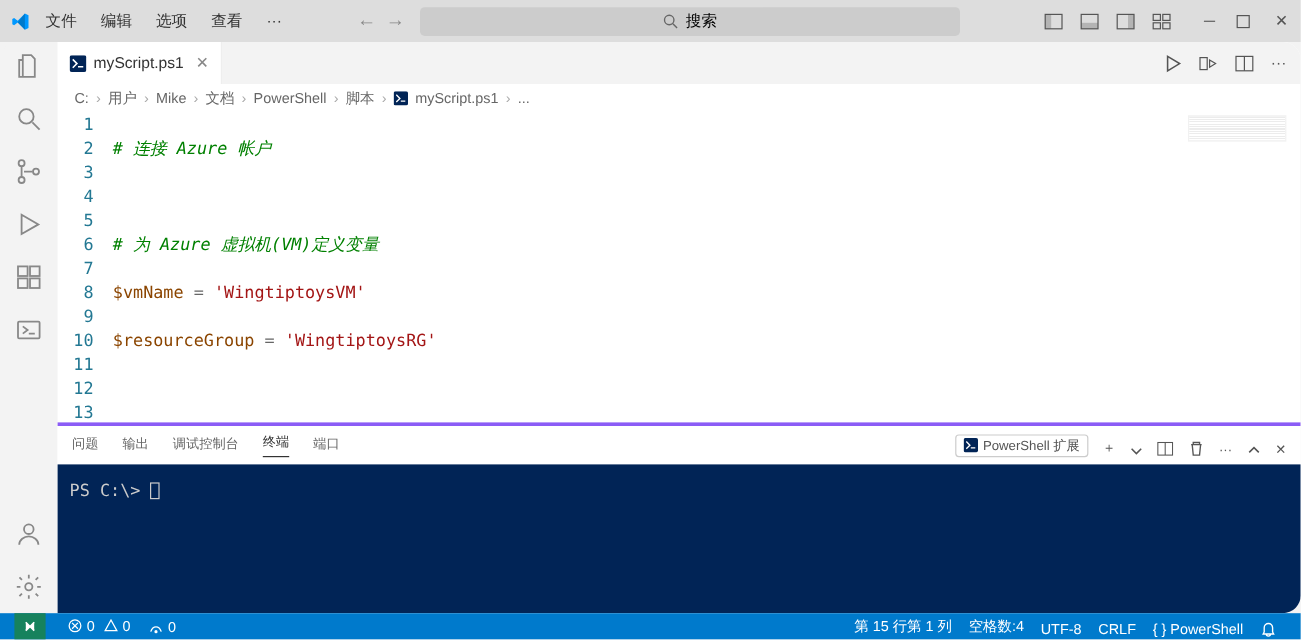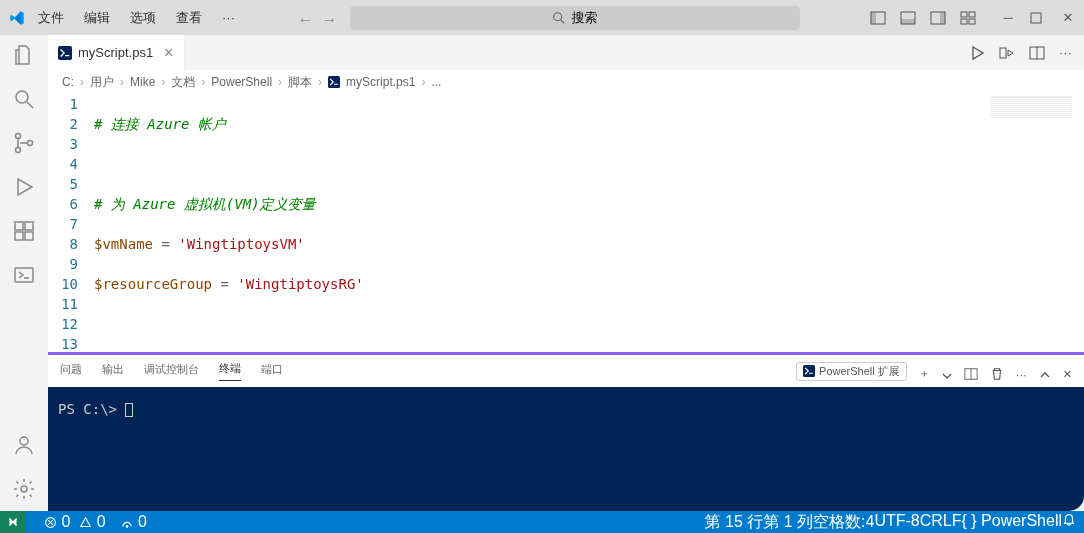--- a/index.html
+++ b/index.html
@@ -34,23 +34,23 @@
 .c-op { color: #666; }
 .c-str { color: #a31515; }
 .panel { background: #fff; border-top: 3px solid #8b5cf6; display: flex; flex-direction: column; }
 .panel-tabs { height: 32px; display: flex; align-items: center; padding: 0 12px; gap: 20px; font-size: 11px; color: #666; }
 .ptab { cursor: pointer; padding-bottom: 4px; }
 .ptab.active { color: #333; border-bottom: 1px solid #333; }
 .panel-actions { margin-left: auto; display: flex; align-items: flex-end; gap: 12px; color: #555; }
 .panel-badge { display: flex; align-items: center; gap: 4px; border: 1px solid #ccc; border-radius: 3px; padding: 1px 6px; font-size: 11px; cursor: pointer; }
 .terminal-body { background: #012456; color: #ccc; height: 124px; font-family: Consolas, monospace; padding: 14px 10px; font-size: 14px; }
 .cursor-box { display: inline-block; width: 8px; height: 14px; border: 1px solid #ccc; vertical-align: middle; }
-.statusbar { height: 22px; background: #007acc; color: #fff; display: flex; align-items: center; font-size: 16px; padding: 0 8px; gap: 14px; }
+.statusbar { height: 22px; background: #007acc; color: #fff; display: flex; align-items: center; font-size: 12px; padding: 0 20px; gap: 14px; }
 .statusbar .remote { background: #16825d; height: 22px; display: flex; align-items: center; padding: 0 6px; margin-left: -8px; margin-right: 4px; }
-.statusbar .sb-right { margin-left: auto; display: flex; align-items: flex-start; }
+.statusbar .sb-right { margin-left: auto; display: flex; gap: 14px; align-items: flex-end; }
 svg { display: block; }
 </style>
 </head>
 <body>
 
 <div class="titlebar">
   <span class="vscode-icon">
     <svg viewBox="0 0 24 24" width="18" height="18">
         <path fill="#0098ff" d="M17 3l4 2v14l-4 2-8-8-4 3-2-1V9l2-1 4 3 8-8z"></path>
         <path fill="#0065a9" d="M17 3v18l-8-8 8-10z" opacity=".6"></path>

